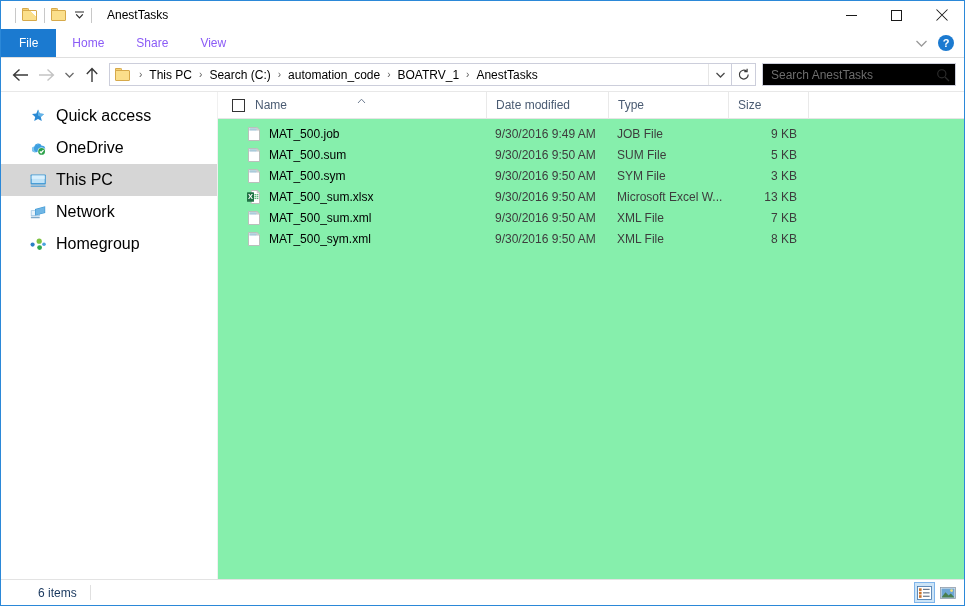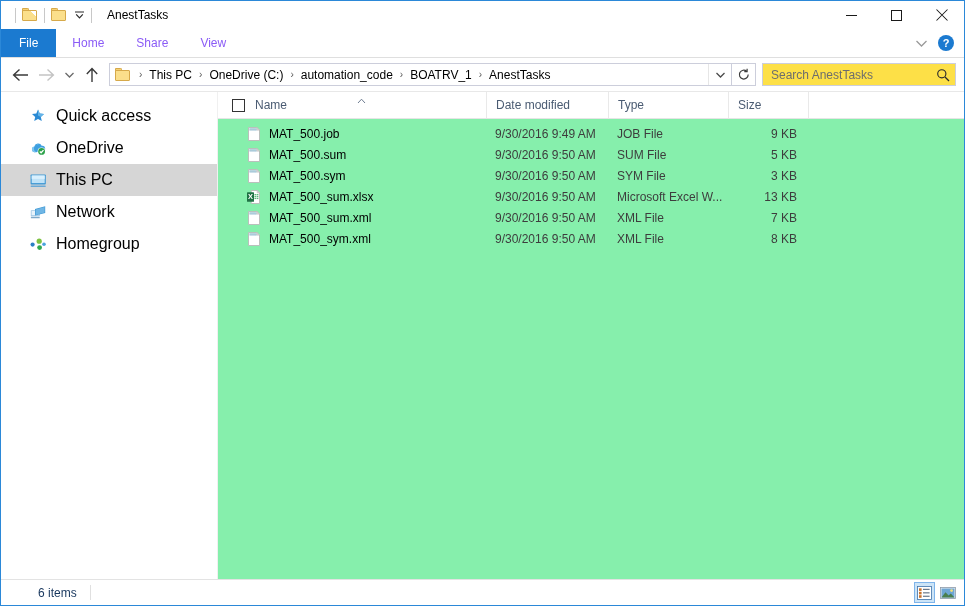--- a/index.html
+++ b/index.html
@@ -230,21 +230,21 @@
   }
   .searchbox {
     width: 194px;
     height: 23px;
     border: 1px solid #cccedb;
     border-left: none;
     margin-left: 6px;
     display: flex;
     align-items: center;
     box-sizing: border-box;
-    background: #fde047;
+    background: #000000;
     flex: none;
     position: relative;
   }
   .searchbox .sb-border-left {
     position: absolute;
     left: 0; top: 0; bottom: 0;
     width: 1px;
     background: #cccedb;
   }
   .search-input-text {
@@ -523,21 +523,21 @@
         <path d="M7 15 V2 M1.8 7 L7 1.6 L12.2 7" stroke="#3a3a3a" stroke-width="1.4" fill="none"></path>
       </svg>
     </div>
 
     <div class="crumbbar">
       <div class="crumb-folder folder-ico"></div>
       <div class="crumbs">
         <span class="crumb-sep">›</span>
         <span class="crumb">This PC</span>
         <span class="crumb-sep">›</span>
-        <span class="crumb">OneDrive (C:)</span>
+        <span class="crumb">Search (C:)</span>
         <span class="crumb-sep">›</span>
         <span class="crumb">automation_code</span>
         <span class="crumb-sep">›</span>
         <span class="crumb">BOATRV_1</span>
         <span class="crumb-sep">›</span>
         <span class="crumb">AnestTasks</span>
       </div>
       <div class="crumb-drop">
         <svg width="11" height="8" viewBox="0 0 11 8">
             <path d="M1.5 2 L5.5 6 L9.5 2" stroke="#4a4a4a" stroke-width="1.25" fill="none"></path>

